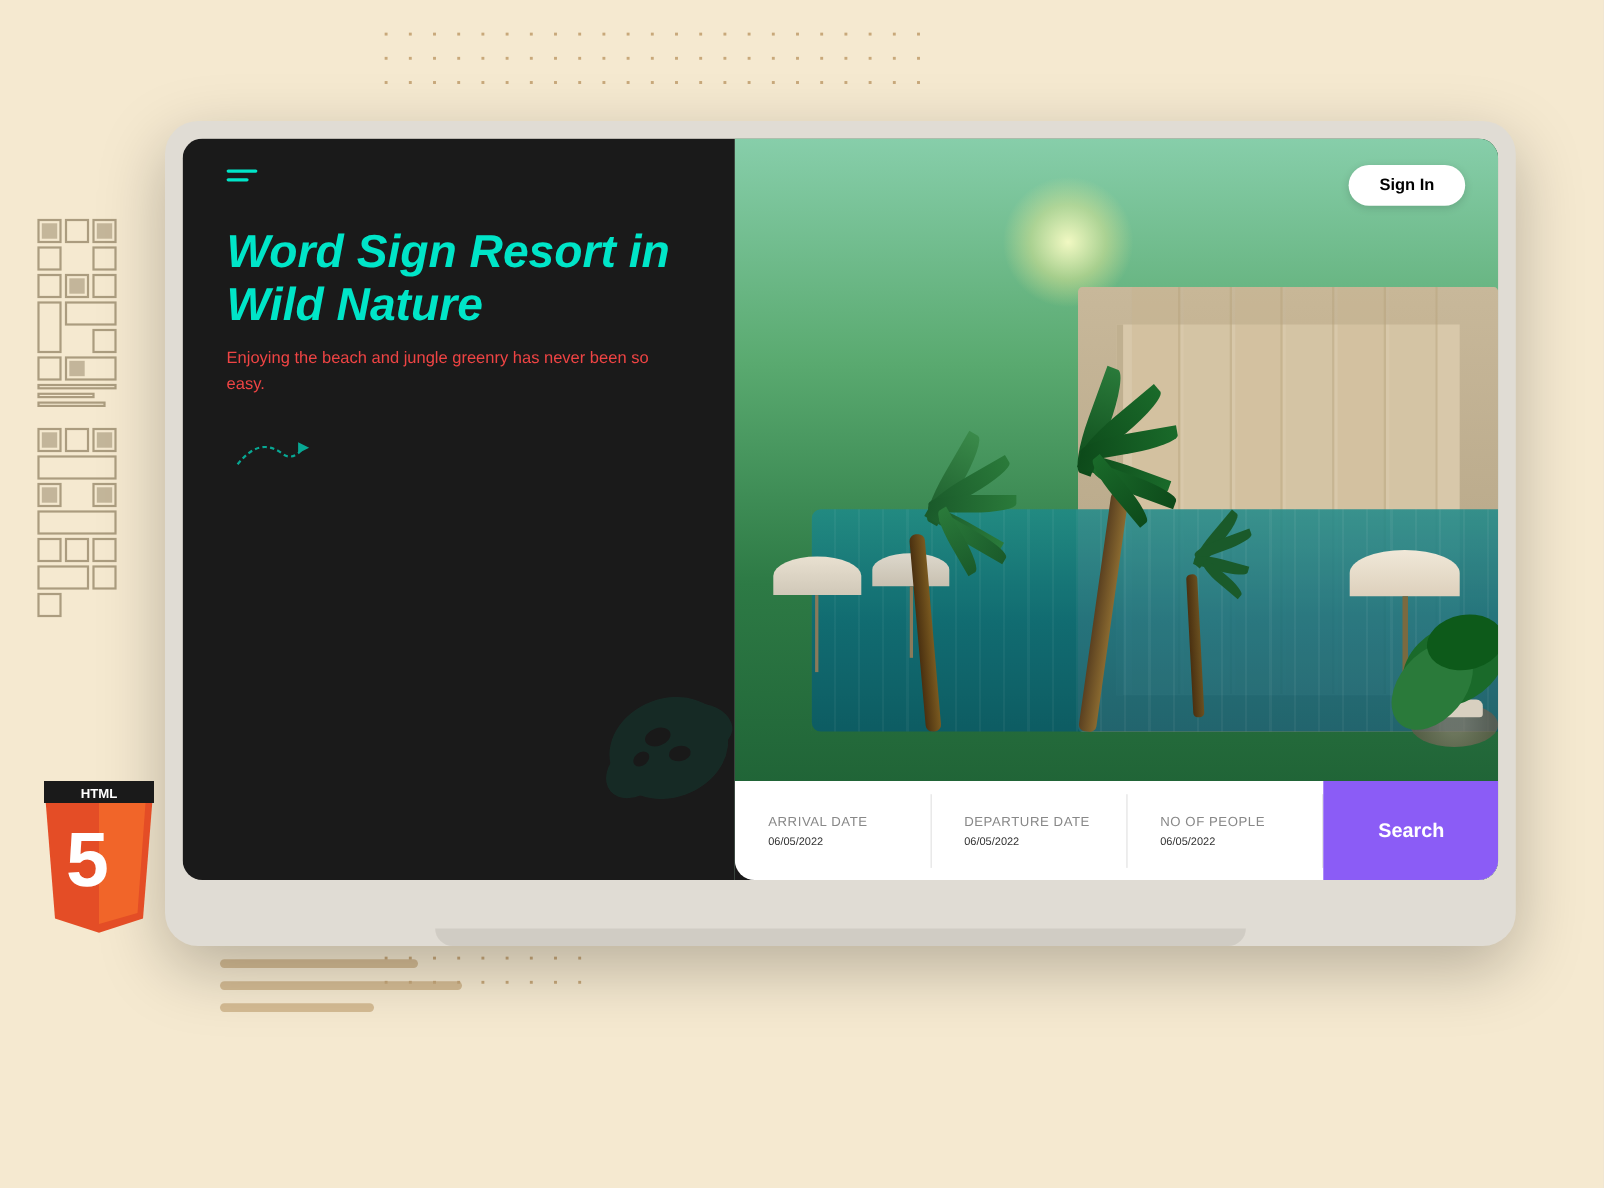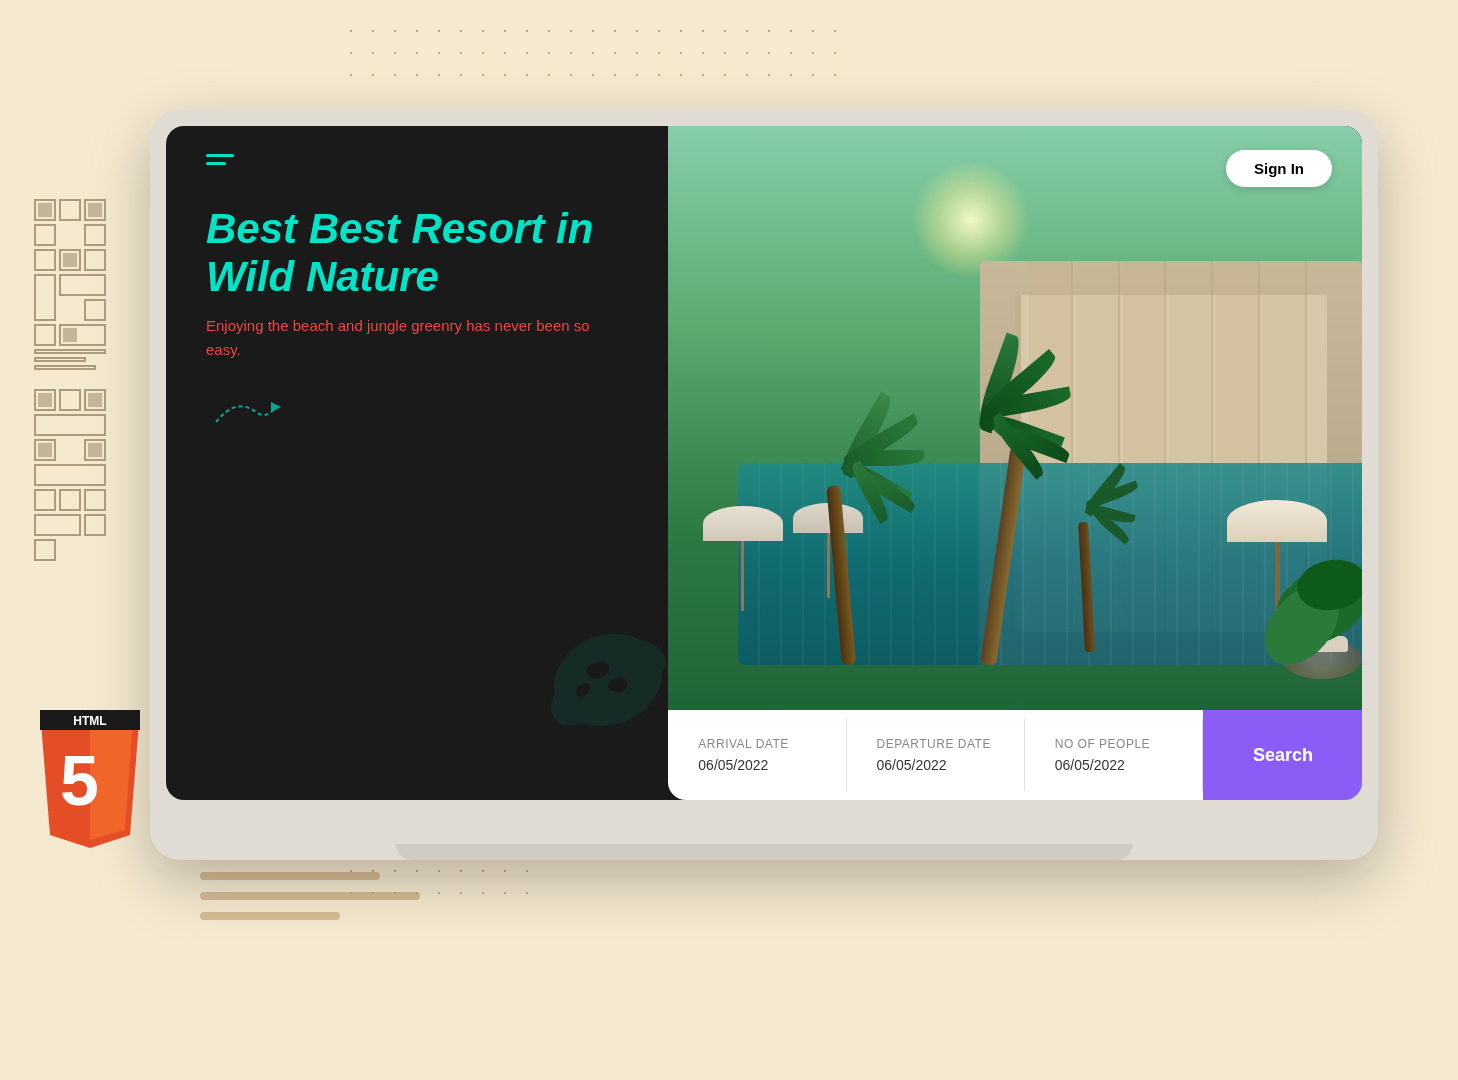--- a/index.html
+++ b/index.html
@@ -277,21 +277,21 @@
     .field-label {
       font-size: 12px;
       color: #888;
       font-weight: 400;
       text-transform: uppercase;
       letter-spacing: 0.5px;
       margin-bottom: 6px;
     }
 
     .field-value {
-      font-size: 14px;
+      font-size: 10px;
       color: #333;
       font-weight: 500;
     }
 
     .search-btn {
       background: #8b5cf6;
       color: white;
       border: none;
       padding: 0 40px;
       height: 100%;
@@ -390,21 +390,21 @@
   <div class="laptop-frame">
     <div class="laptop-screen">
 
       <div class="left-panel">
 
         <div class="menu-icon">
           <div class="menu-line"></div>
           <div class="menu-line"></div>
         </div>
 
-        <h1 class="headline">Best Best Resort in Wild Nature</h1>
+        <h1 class="headline">Word Sign Resort in Wild Nature</h1>
 
         <p class="subtext">Enjoying the beach and jungle greenry has never been so easy.</p>
 
         <div class="deco-arrow">
           <svg width="80" height="40" viewBox="0 0 80 40">
             <path d="M 10 30 Q 30 5 50 20 Q 60 28 70 15" fill="none" stroke="#00e5c8" stroke-width="2" stroke-dasharray="4,3"></path>
             <polygon points="65,10 75,15 65,20" fill="#00e5c8"></polygon>
           </svg>
         </div>
 

